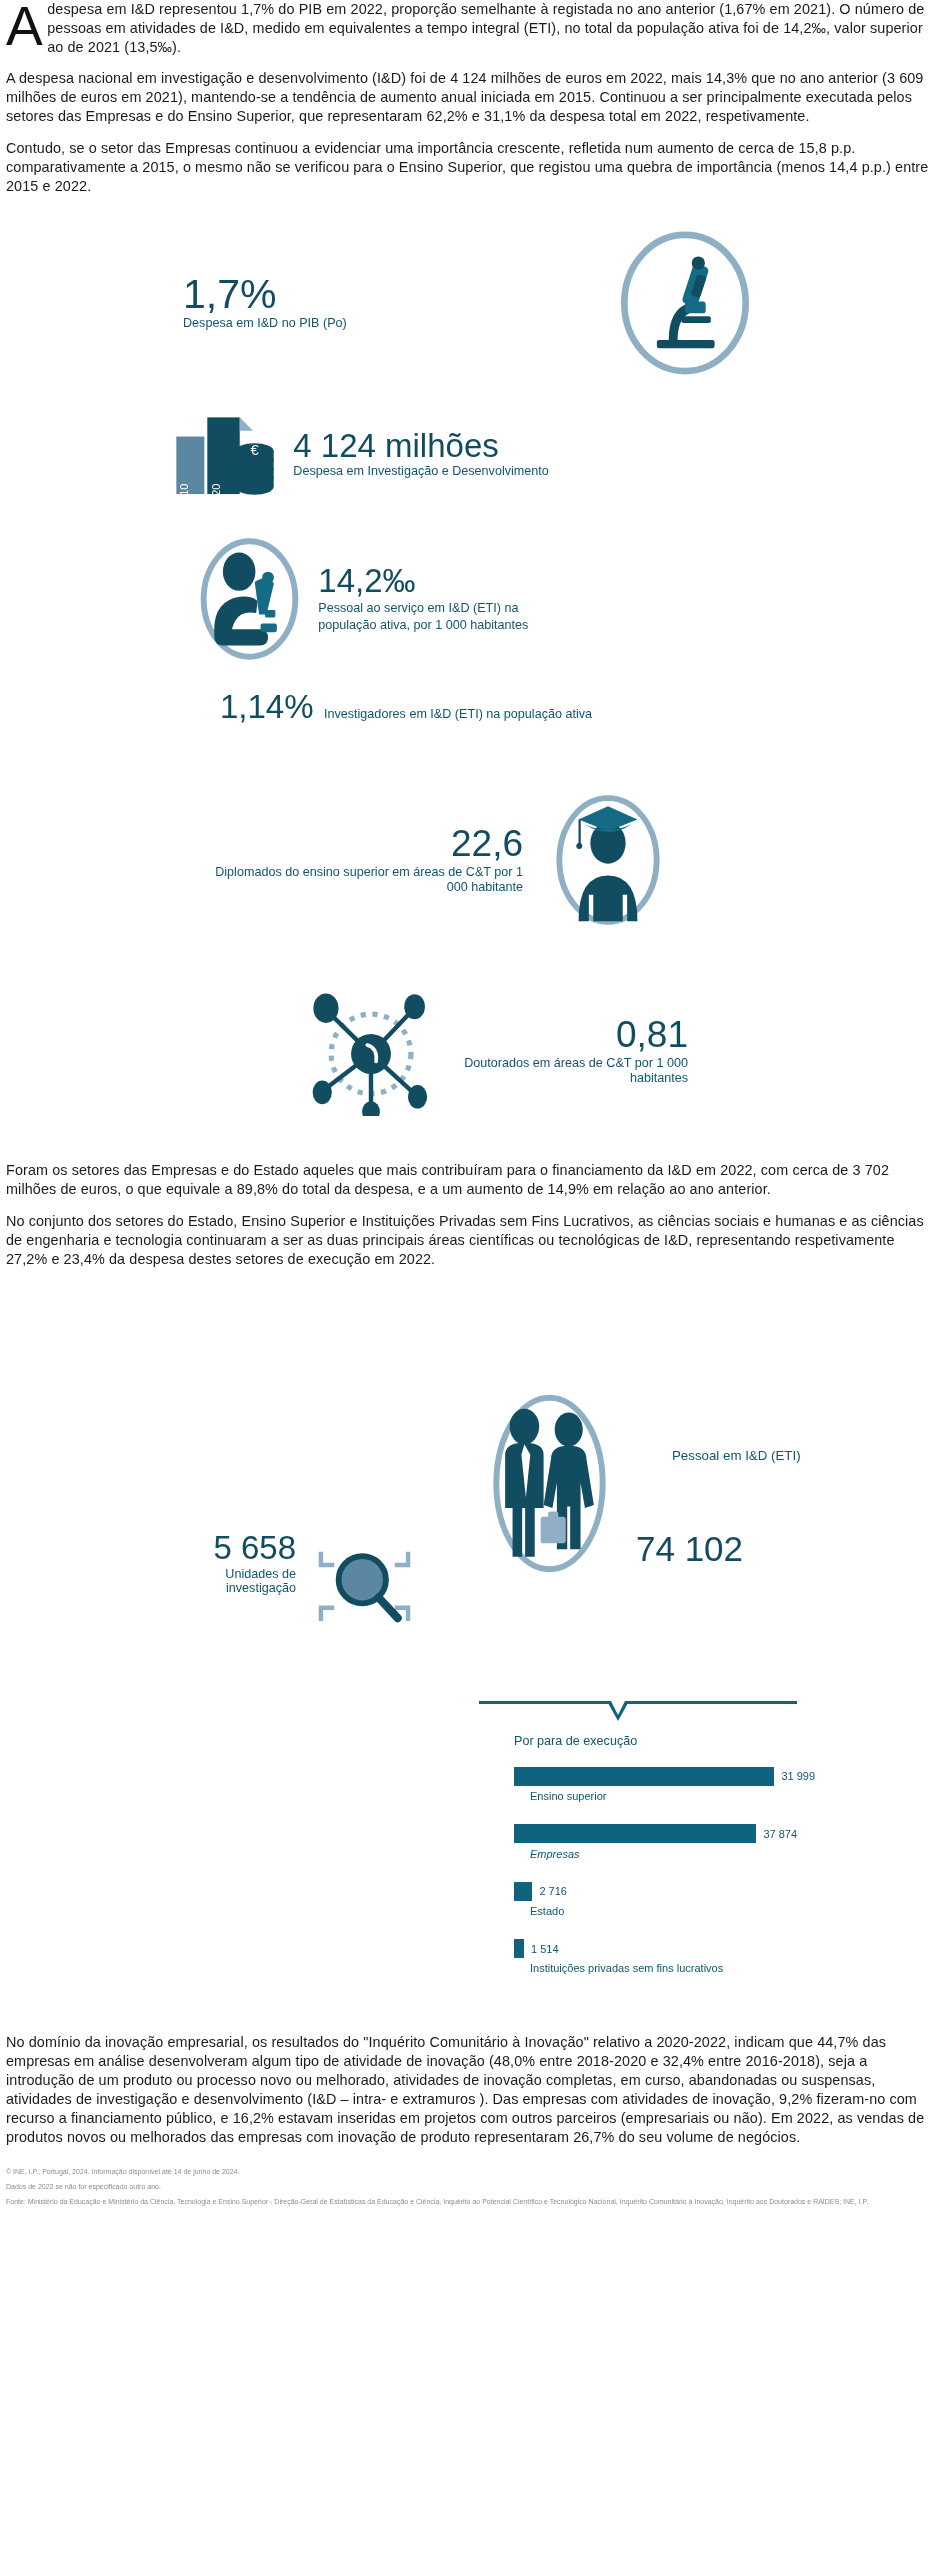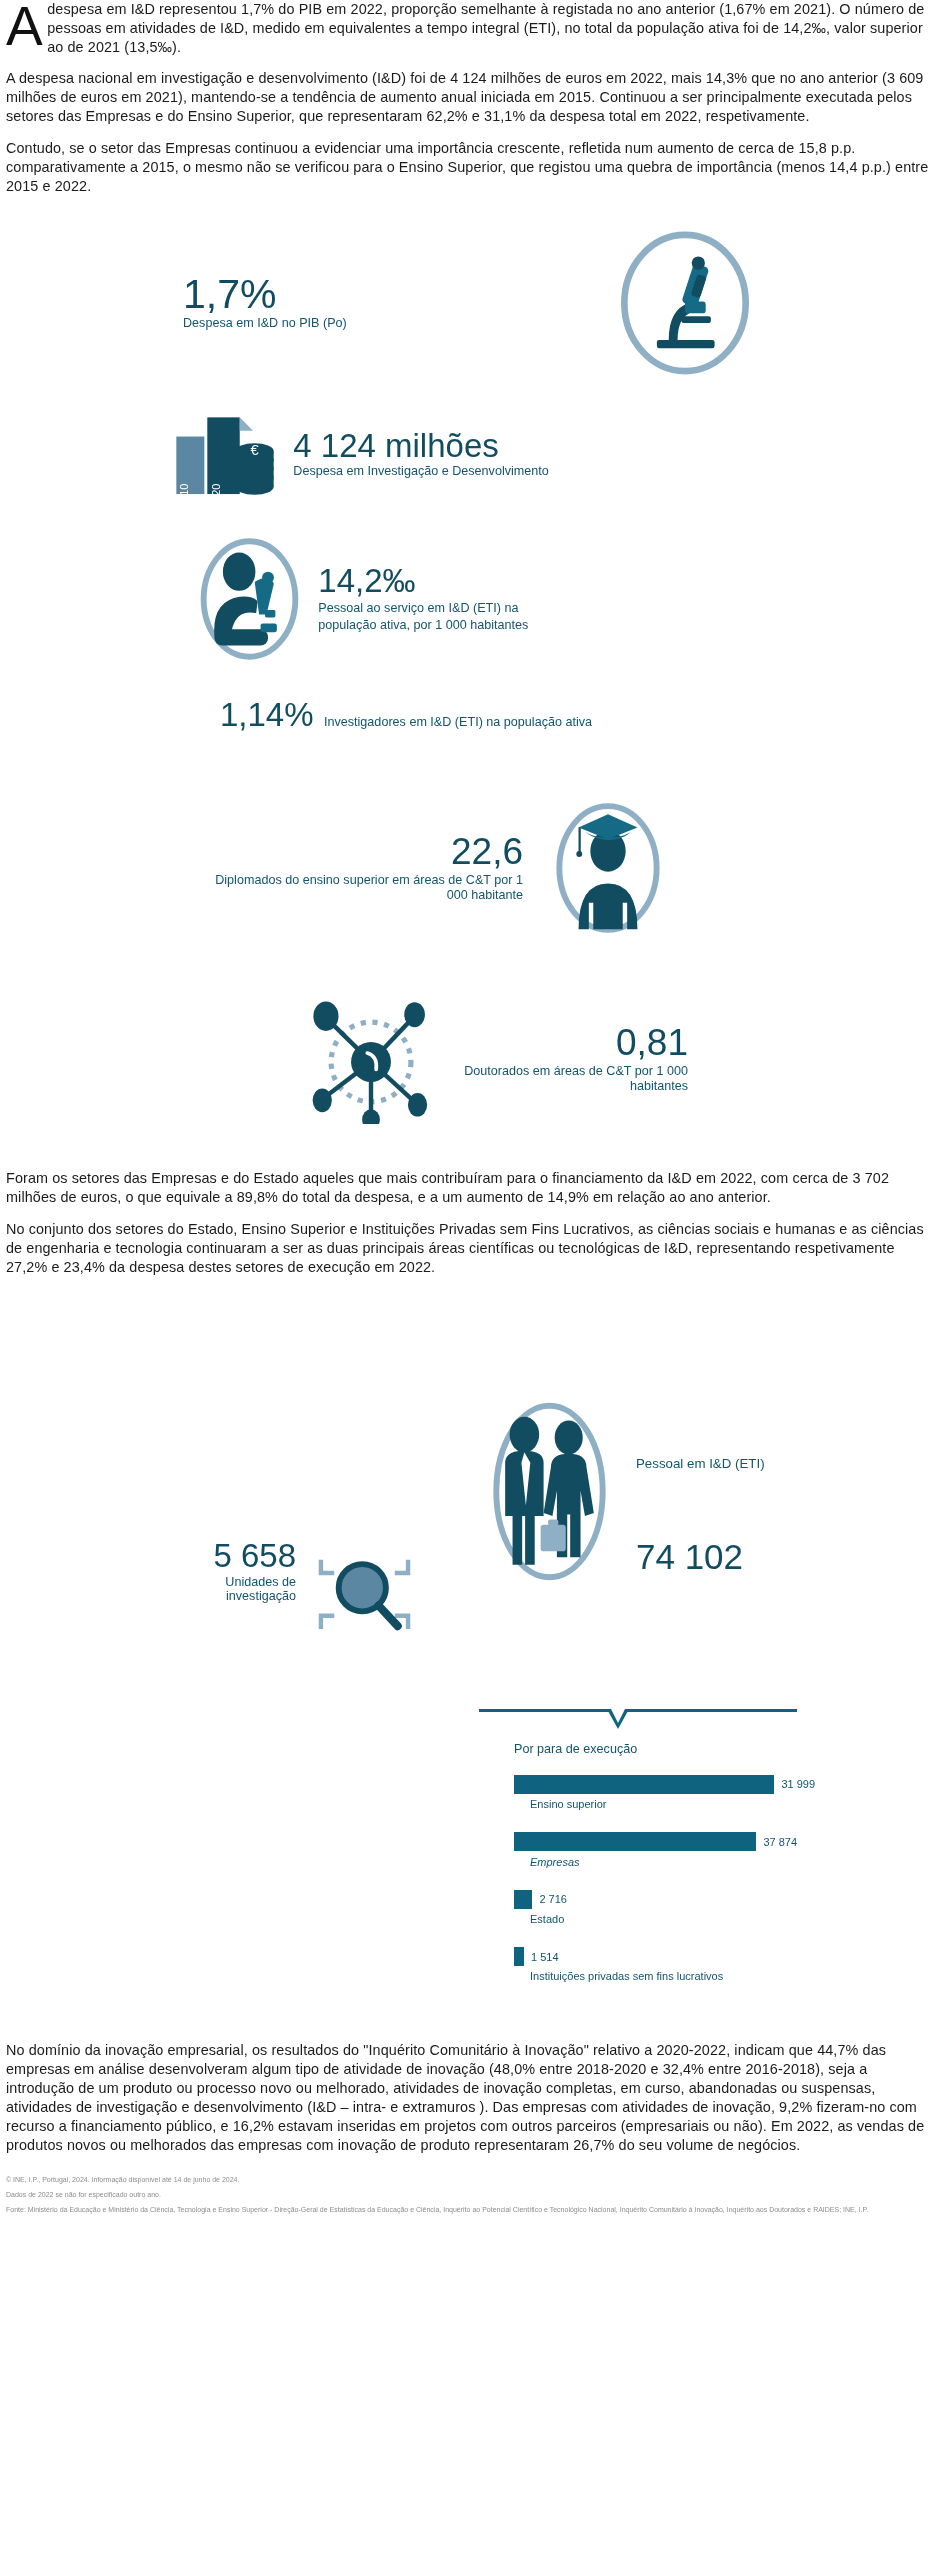--- a/index.html
+++ b/index.html
@@ -54,21 +54,21 @@
   .kpi2 .c{font-size:12.6px;margin-top:2.2px;}
 
   
   .kpi3{display:flex;align-items:center;margin-top:16.3px;height:140px;padding-left:191px;}
   .kpi3 .ico{margin-right:16.3px;}
   .kpi3 .n{font-size:33px;}
   .kpi3 .c{font-size:12.6px;line-height:17px;margin-top:3px;max-width:244px;}
 
   
   .kpi4{display:flex;align-items:baseline;margin-top:21px;padding-left:214px;}
-  .kpi4 .n{font-size:33px;margin-right:10.4px;margin-top:8px;}
+  .kpi4 .n{font-size:33px;margin-right:10.4px;}
   .kpi4 .c{font-size:12.6px;}
 
   
   .kpi5{display:flex;align-items:center;margin-top:52px;height:170px;padding-left:192px;gap:10px;}
   .kpi5 .txt{text-align:right;width:325px;}
   .kpi5 .n{font-size:37px;}
   .kpi5 .c{font-size:12.6px;line-height:15.5px;margin-top:3px;}
   .kpi5 .ico{margin-left:19px;}
 
   
@@ -78,21 +78,21 @@
   .kpi6 .n{font-size:37px;}
   .kpi6 .c{font-size:12.6px;line-height:15.5px;margin-top:3px;}
 
   
   .mid{position:relative;height:414px;margin-top:18px;}
   .units{position:absolute;left:164px;top:244px;text-align:right;width:126px;}
   .units .n{font-size:33px;color:#124c61;line-height:1;}
   .units .c{font-size:12.6px;color:#11556e;margin-top:3px;}
   .magn{position:absolute;left:303px;top:244px;}
   .people-ico{position:absolute;left:477px;top:104px;}
-  .people-lab{position:absolute;left:630px;top:161px;font-size:13.3px;color:#11556e;}
+  .people-lab{position:absolute;left:666px;top:161px;font-size:13.3px;color:#11556e;}
   .people-n{position:absolute;left:630px;top:244px;font-size:35px;color:#124c61;line-height:1;}
 
   
   .chart{position:relative;margin-left:473px;width:414px;}
   .chart-rule{width:318px;height:3px;background:#10637f;position:relative;margin-bottom:0;}
   .chart-rule .notch{position:absolute;left:129px;top:2.2px;width:0;height:0;
       border-left:10.4px solid transparent;border-right:10.4px solid transparent;border-top:18.5px solid #10637f;}
   .chart-rule .notch::after{content:"";position:absolute;left:-7.4px;top:-20px;
       border-left:7.4px solid transparent;border-right:7.4px solid transparent;border-top:14px solid #fff;}
   .chart-title{font-size:12.6px;color:#11556e;margin:30px 0 19px 35px;}

